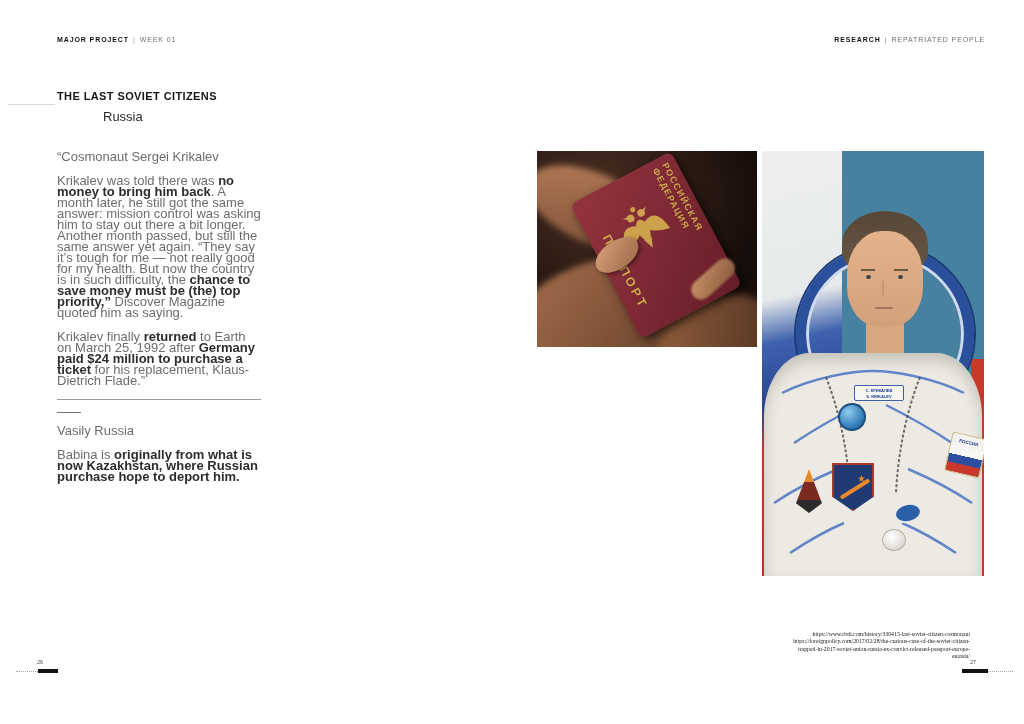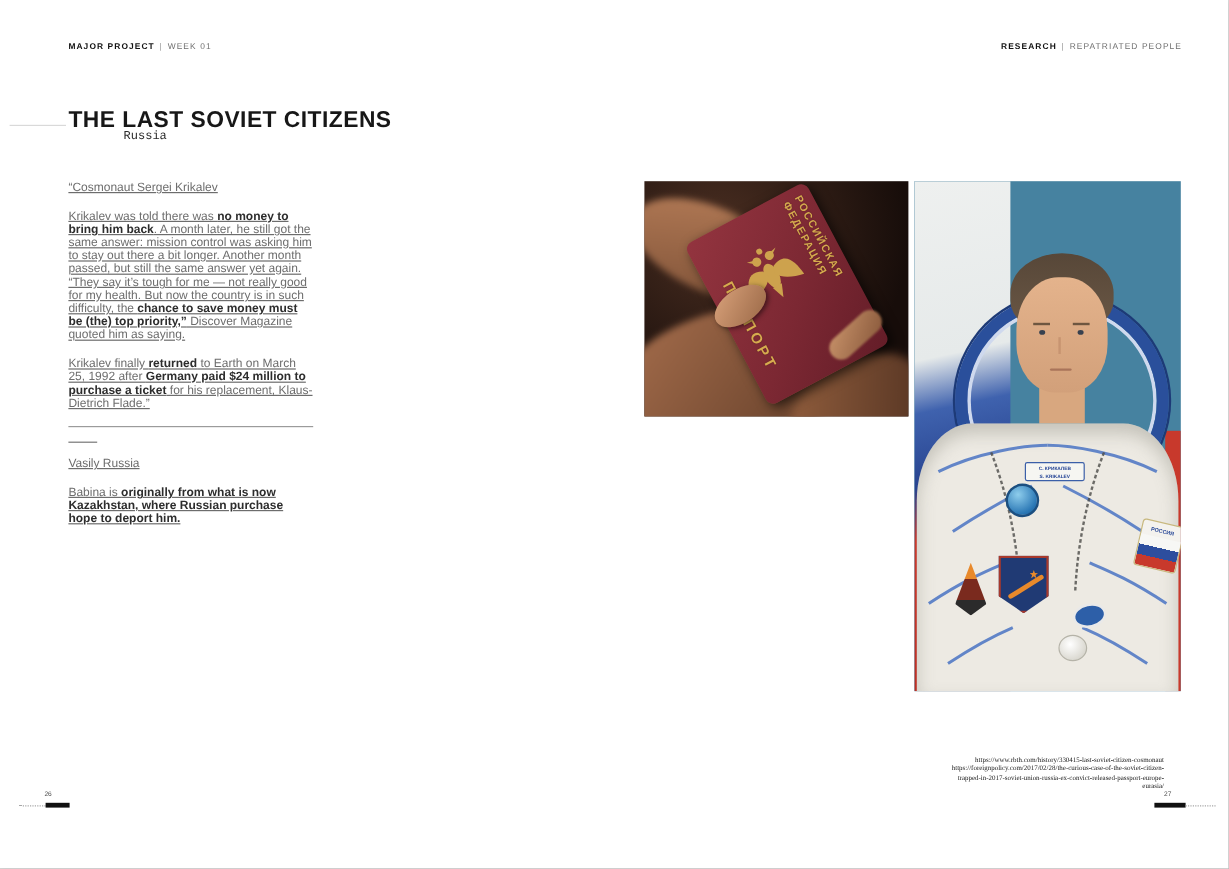--- a/index.html
+++ b/index.html
@@ -13,28 +13,28 @@
   
   .hdr { position:absolute; top:36px; font-size:7px; letter-spacing:.9px; color:#1c1c1c; white-space:nowrap; }
   .hdr-left  { left:57px; }
   .hdr-right { right:39px; }
   .hdr b { font-weight:700; color:#111; }
   .hdr .sep { color:#9a9a9a; margin:0 4px; font-weight:400; }
   .hdr .sub { color:#6f6f6f; font-weight:400; }
 
   
   .title-line { position:absolute; left:8px; top:104px; width:47px; border-top:1px solid #d9d9d9; }
-  .page-title { position:absolute; left:57px; top:90px; font-size:19px; font-weight:700;
+  .page-title { position:absolute; left:57px; top:90px; font-size:11px; font-weight:700;
                 letter-spacing:.4px; color:#171717; white-space:nowrap; }
-  .page-sub   { position:absolute; left:103px; top:109px; font-family:Liberation Mono, monospace;
-                font-size:10px; color:#2b2b2b; }
+  .page-sub   { position:absolute; left:103px; top:109px; font-family:Liberation Sans, sans-serif;
+                font-size:13px; color:#2b2b2b; }
 
   
   .column { position:absolute; left:57px; top:151px; width:204px;
-            font-size:10px; line-height:11px; color:#6d6d6d;text-decoration:underline; }
+            font-size:13px; line-height:11px; color:#6d6d6d; }
   .column p { margin:0 0 13px 0; }
   .column b { color:#2d2d2d; font-weight:700; }
   .rule  { width:204px; border-top:1px solid #9b9b9b; margin:13px 0 0 0; }
   .dash  { width:24px;  border-top:1px solid #777;    margin:12px 0 12px 0; }
   .sec-heading { margin-bottom:13px; }
 
   
   .fig { position:absolute; overflow:hidden; }
 
   

